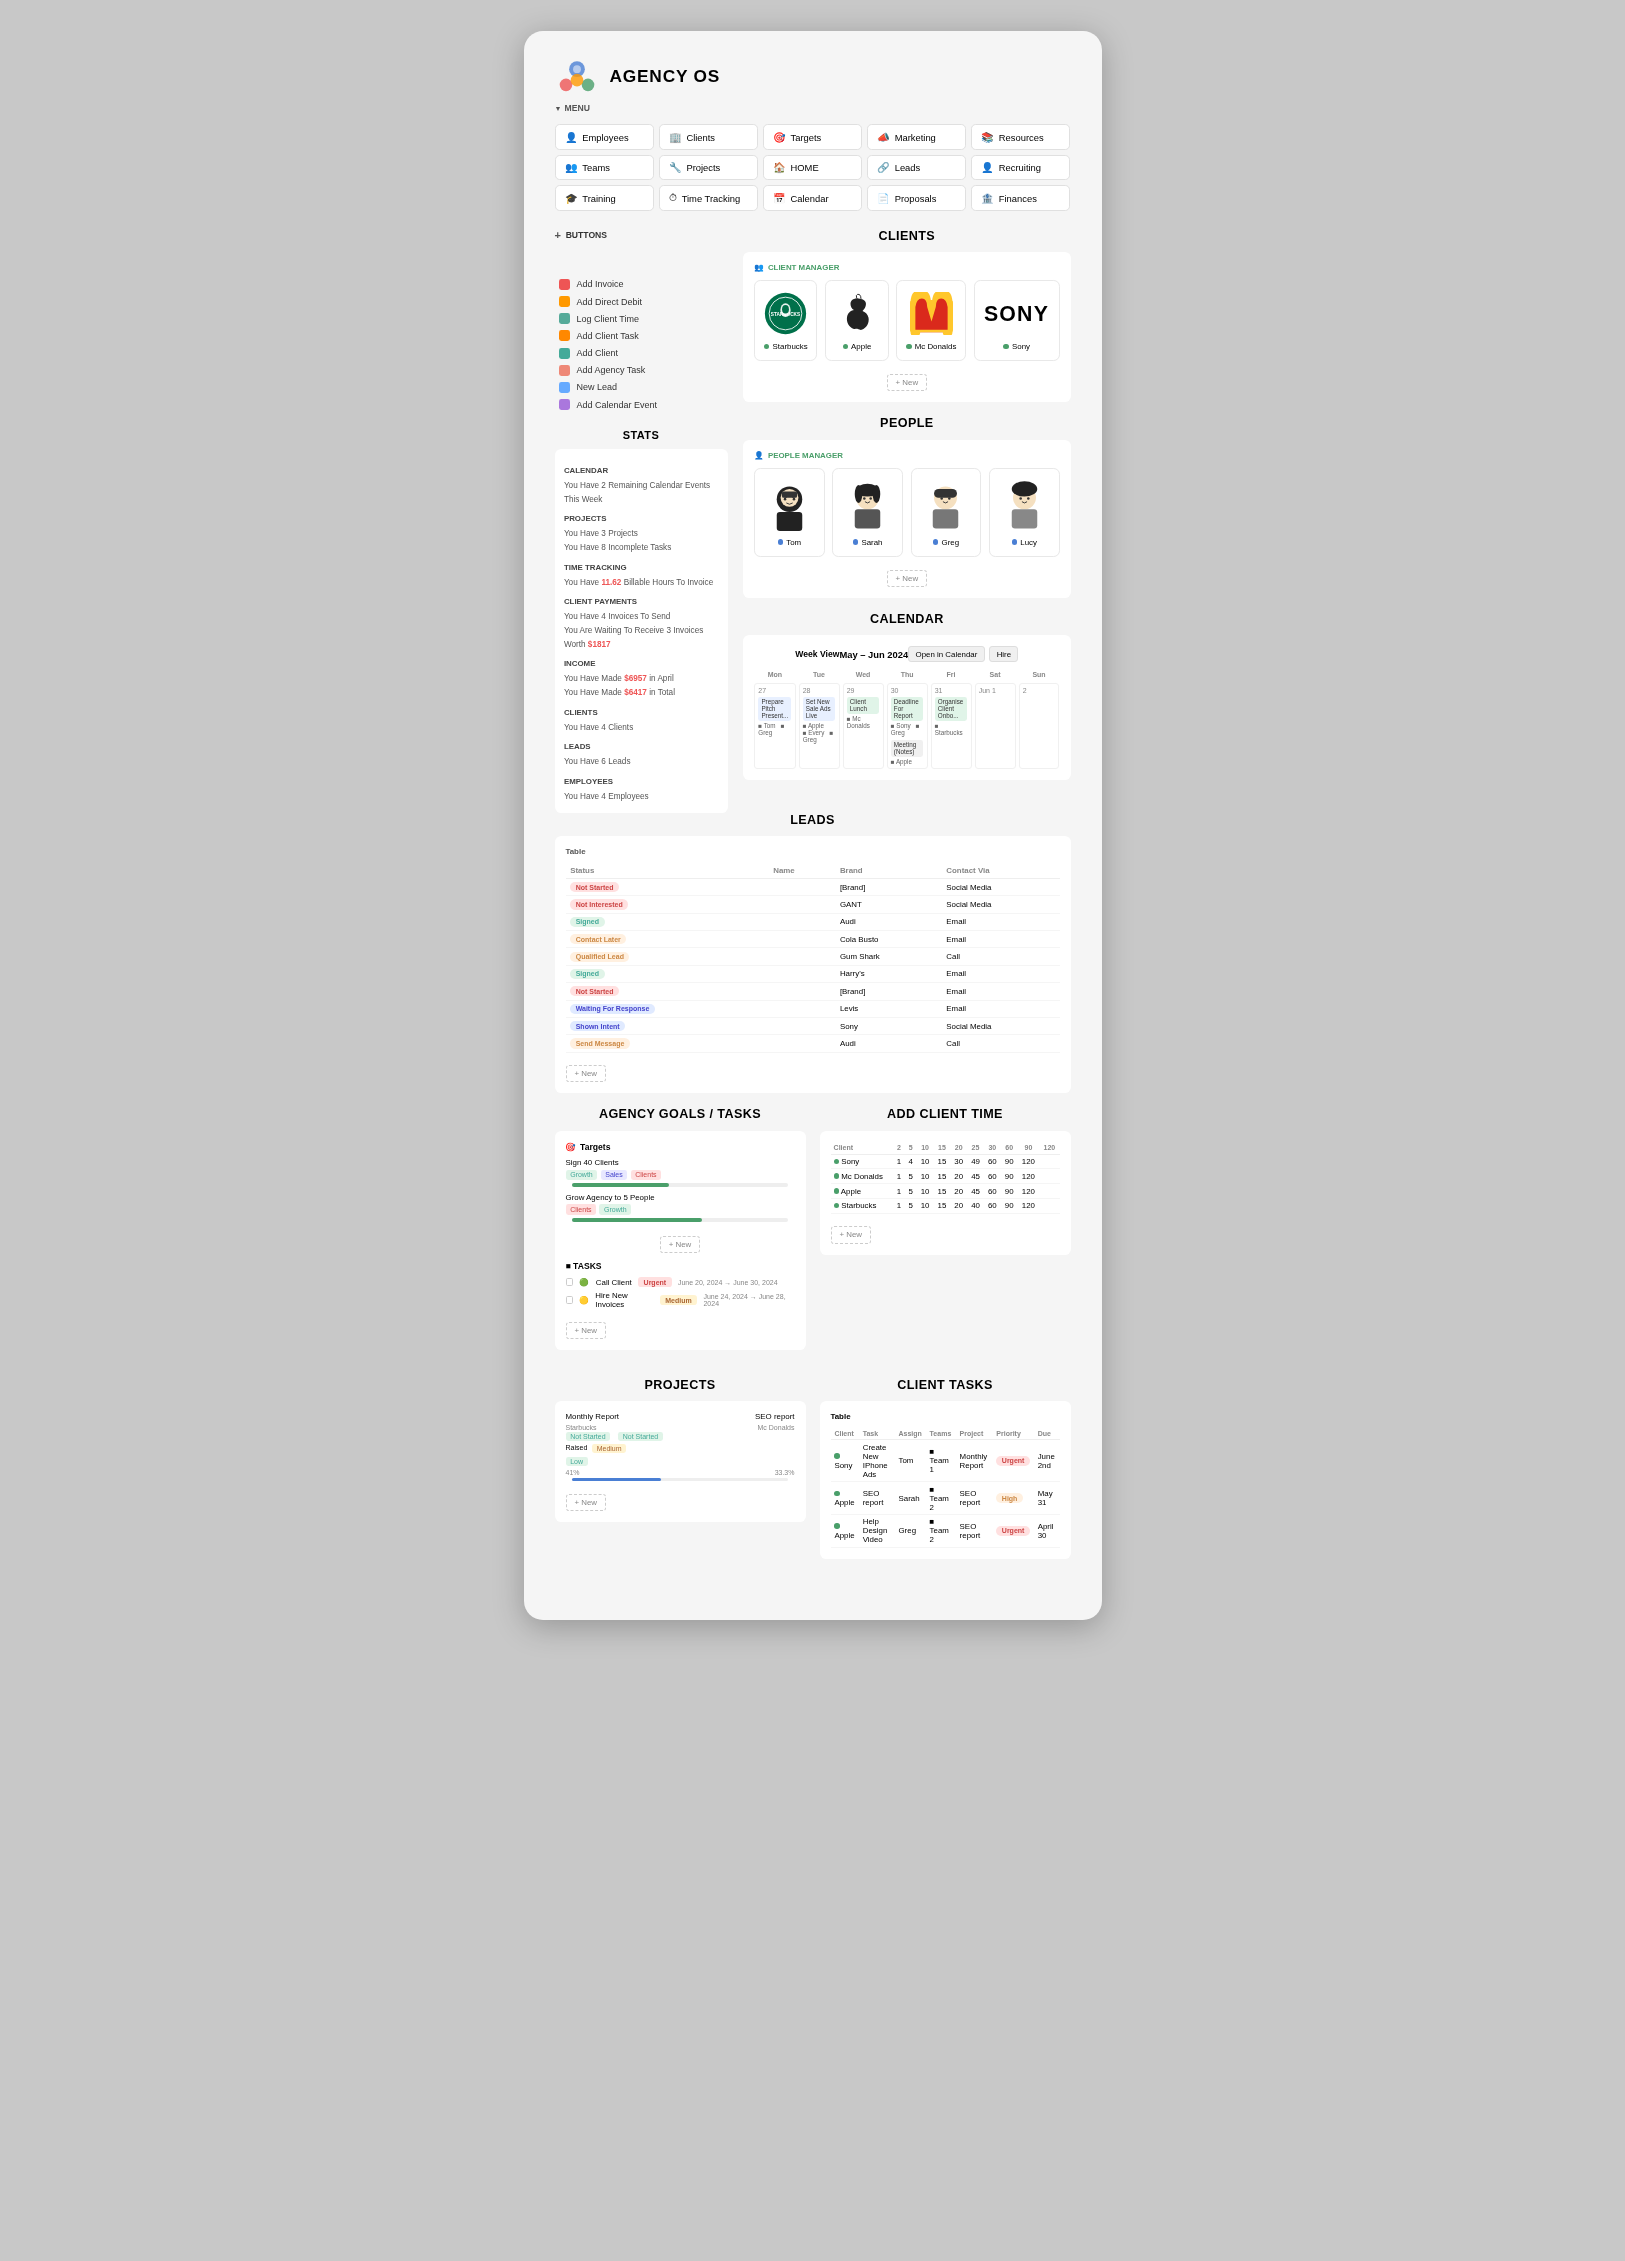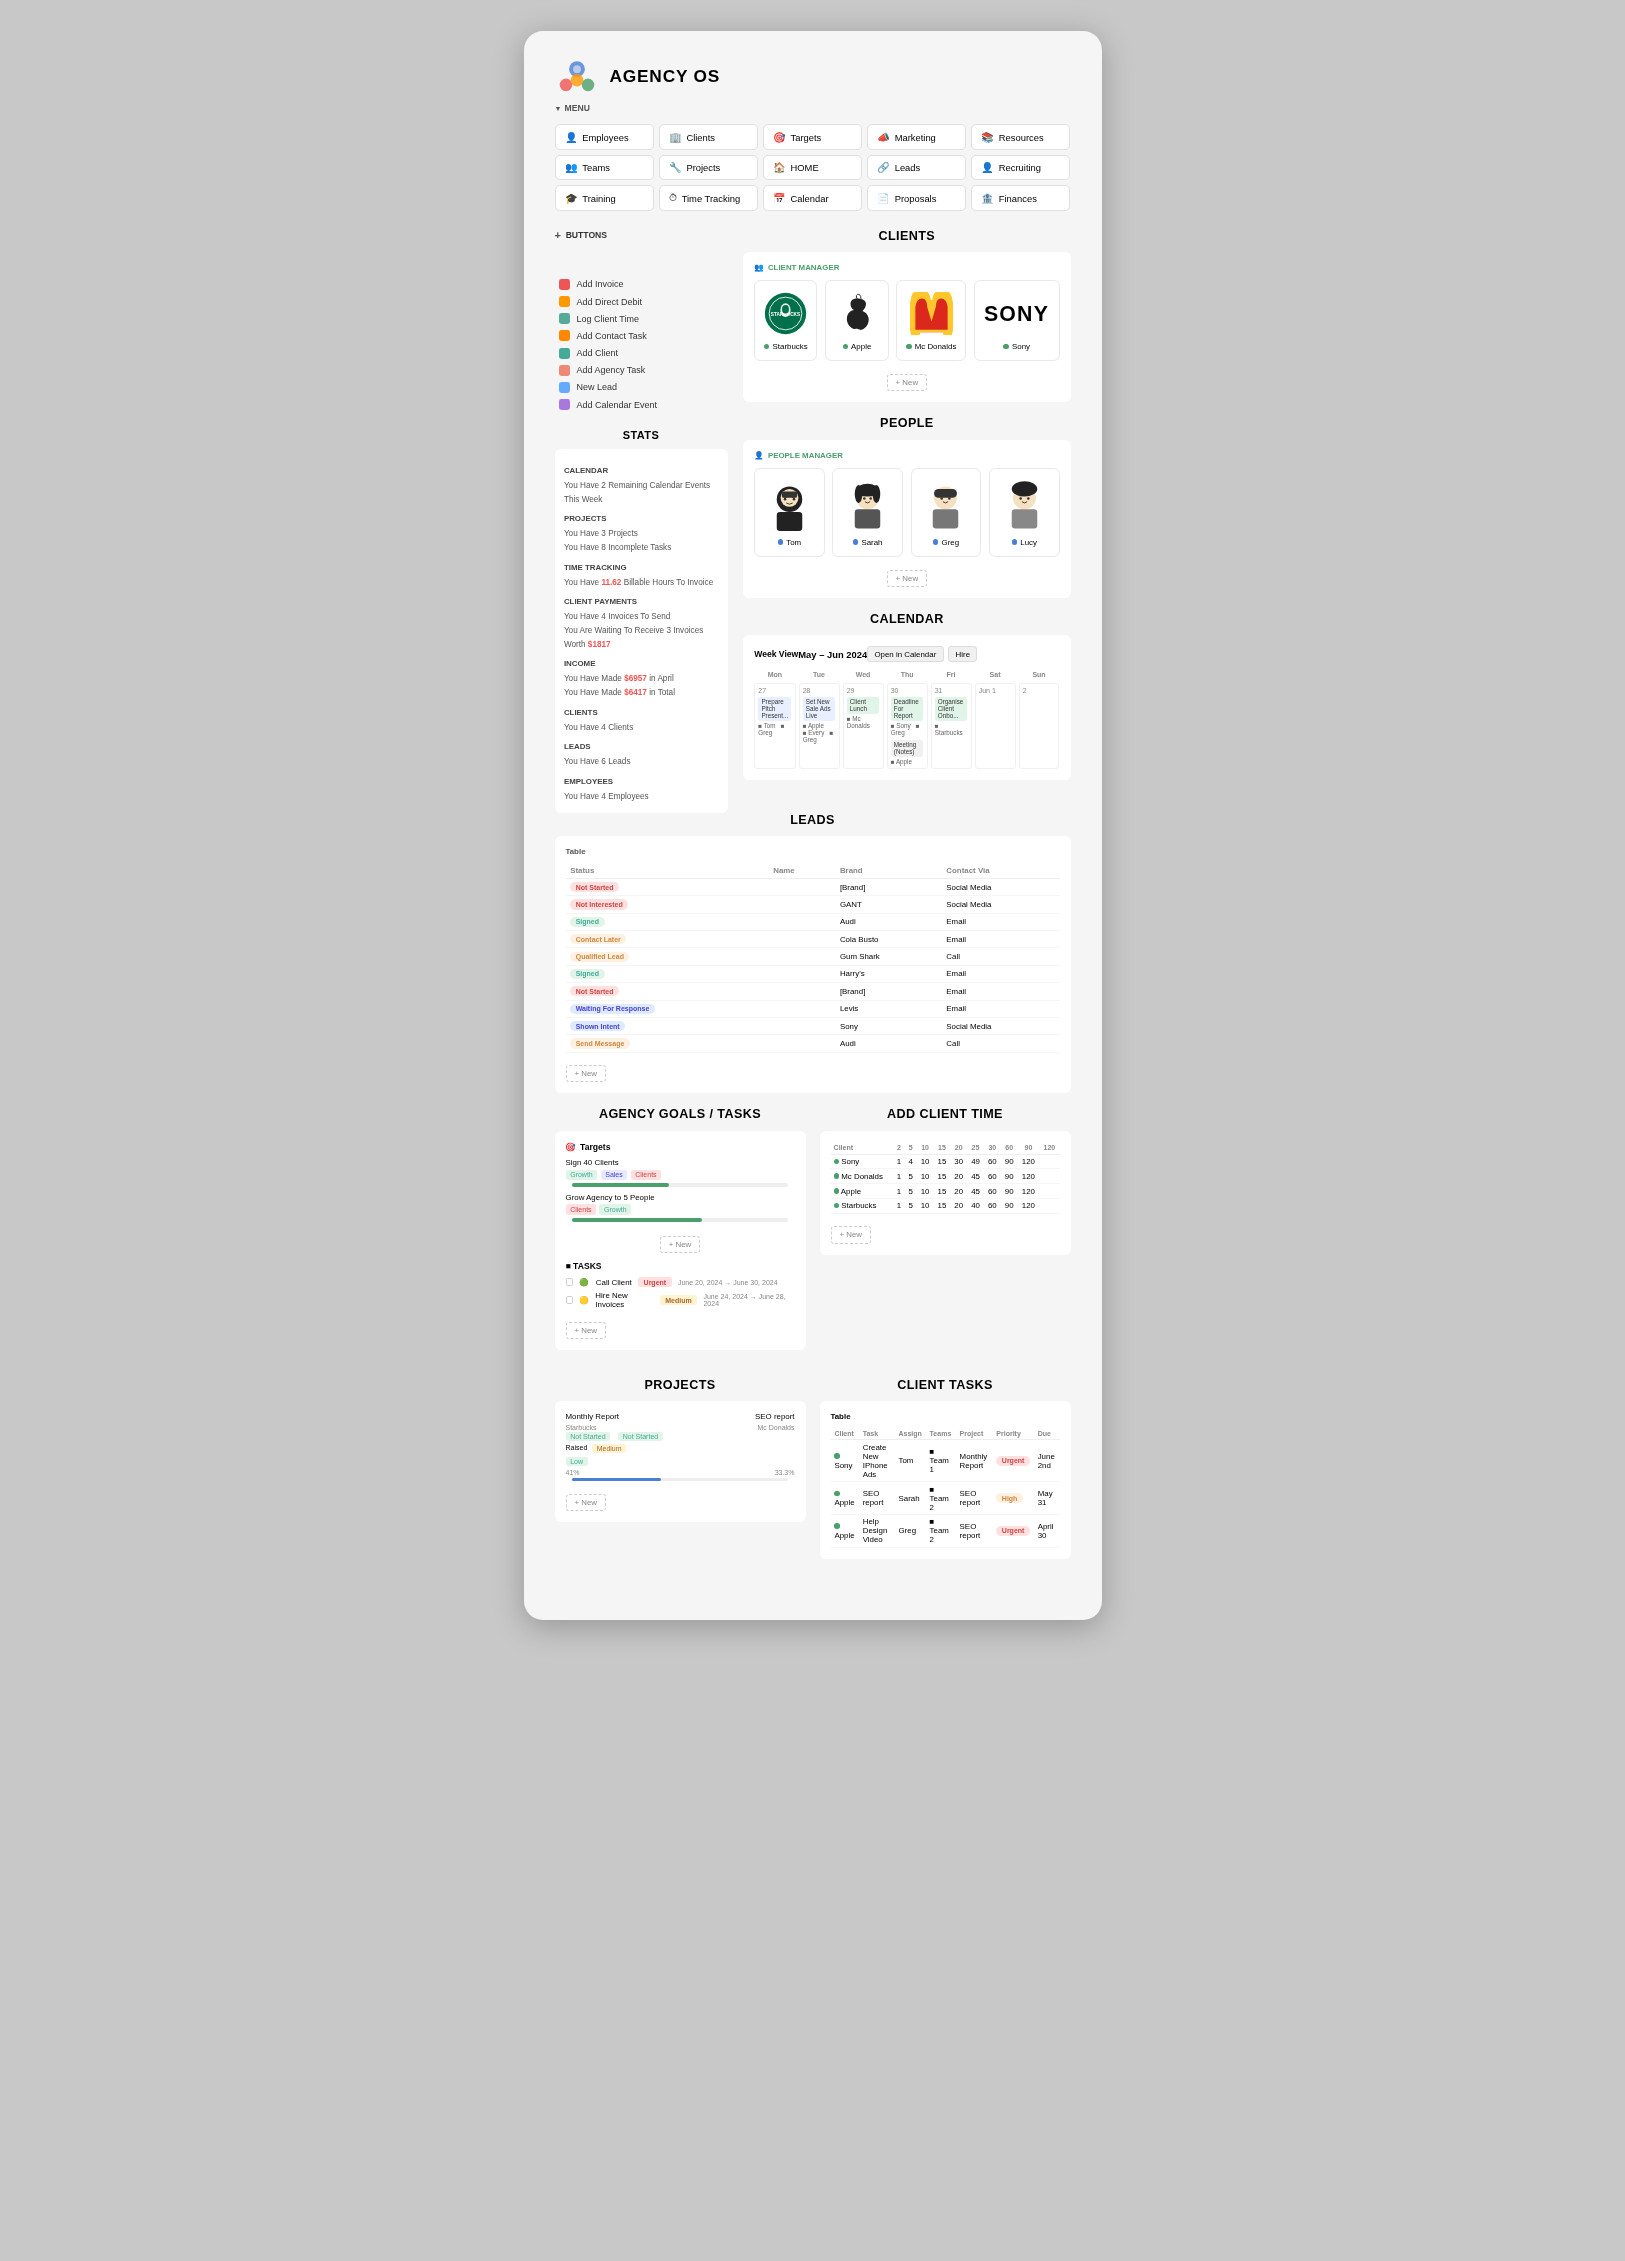--- a/index.html
+++ b/index.html
@@ -133,21 +133,21 @@
     
     .people-section { background: #fff; border-radius: 6.3px; padding: 11px; margin-bottom: 14px; }
     .people-grid { display: grid; grid-template-columns: repeat(4, 1fr); gap: 7.9px; }
     .person-card { border: 0.8px solid #e8e8e8; border-radius: 6.3px; padding: 9.4px 6.3px; text-align: center; }
     .person-avatar { height: 55px; display: flex; align-items: center; justify-content: center; margin-bottom: 4.7px; }
     .person-name { font-size: 7.9px; display: flex; align-items: center; justify-content: center; gap: 3.1px; }
     .blue-dot { width: 5.5px; height: 5.5px; background: #4a7fd4; border-radius: 50%; display: inline-block; }
 
     
     .calendar-section { background: #fff; border-radius: 6.3px; padding: 11px; margin-bottom: 14px; }
-    .cal-header { display: flex; justify-content: flex-start; align-items: center; margin-bottom: 6.3px; font-size: 8.6px; }
+    .cal-header { display: flex; justify-content: center; align-items: center; margin-bottom: 6.3px; font-size: 8.6px; }
     .cal-month { font-weight: 700; font-size: 9.4px; }
     .cal-actions { display: flex; gap: 4.7px; }
     .cal-btn { font-size: 7.9px; background: #f0f0f0; border: 0.8px solid #ddd; border-radius: 3.1px; padding: 2.4px 6.3px; cursor: pointer; }
     .cal-day-header { font-size: 7px; color: #888; text-align: center; font-weight: 600; padding: 2.4px 0; }
     .cal-day { min-height: 55px; border: 0.8px solid #f0f0f0; border-radius: 3.1px; padding: 3.1px; }
     .cal-day-num { font-size: 7px; color: #888; margin-bottom: 2.4px; }
     .cal-event { font-size: 6.7px; background: #e8f4ea; border-radius: 2.4px; padding: 1.6px 3.1px; margin-bottom: 1.6px; color: #333; }
 
     
     .leads-section { background: #fff; border-radius: 6.3px; padding: 11px; margin-bottom: 14px; }
@@ -295,21 +295,21 @@
           <li class="btn-item">
             <span class="btn-dot" style="background:#f90;"></span>
             <span>Add Direct Debit</span>
           </li>
           <li class="btn-item">
             <span class="btn-dot" style="background:#5a9;"></span>
             <span>Log Client Time</span>
           </li>
           <li class="btn-item">
             <span class="btn-dot" style="background:#f80;"></span>
-            <span>Add Contact Task</span>
+            <span>Add Client Task</span>
           </li>
           <li class="btn-item">
             <span class="btn-dot" style="background:#4a9;"></span>
             <span>Add Client</span>
           </li>
           <li class="btn-item">
             <span class="btn-dot" style="background:#e87;"></span>
             <span>Add Agency Task</span>
           </li>
           <li class="btn-item">

